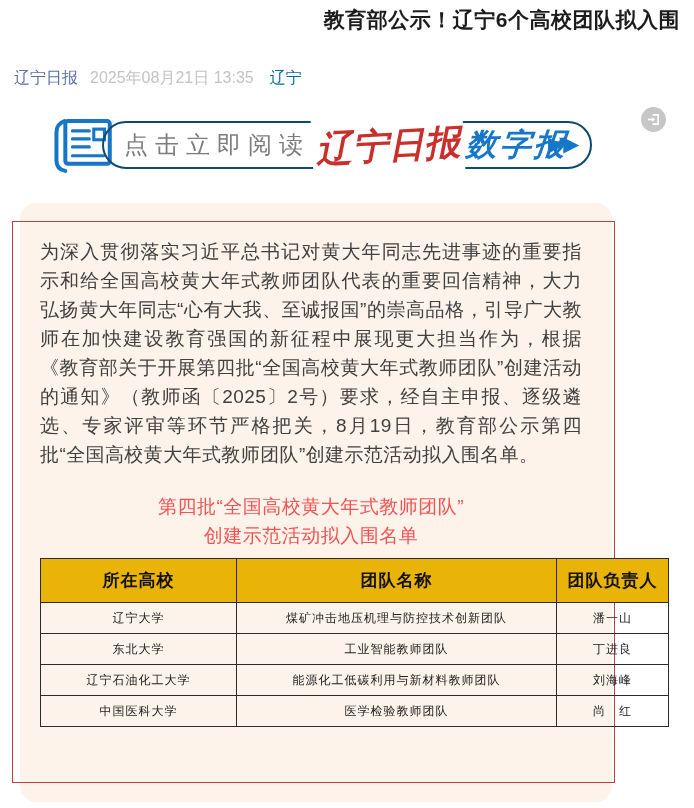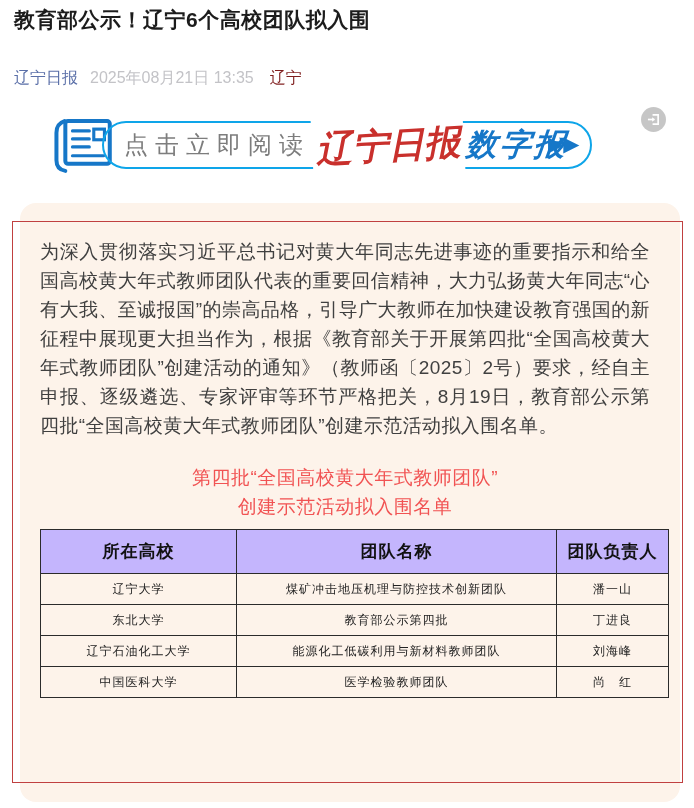--- a/index.html
+++ b/index.html
@@ -9,39 +9,40 @@
     position: relative;
     font-family: "Liberation Sans", "DejaVu Sans", sans-serif;
     overflow: hidden;
   }
 
   
   .title {
     position: absolute; left: 14px; top: 6px; width: 666px;
     font-size: 21px; font-weight: bold; color: #1c1c1c;
     letter-spacing: 0.5px;
+    text-align: right;
   }
   .byline {
     position: absolute; left: 14px; top: 52px;
     display: flex; align-items: baseline; gap: 12px;
     font-size: 16px;
   }
   .byline .source { color: #5a6fa8; }
   .byline .date   { color: #c3c3c7; margin-top: 16px; }
-  .byline .region { color: #7f1d1d; margin-left: 4px; }
+  .byline .region { color: #0369a1; margin-left: 4px; }
 
   
   .banner {
     position: absolute; left: 0; top: 100px; width: 694px; height: 96px;
     background: #ffffff; cursor: pointer;
   }
   .news-icon { position: absolute; left: 52px; top: 15px; }
   .pill {
     position: absolute; left: 102px; top: 21px; height: 48px;
-    border: 2px solid #0ea5e9; border-radius: 26px;
+    border: 2px solid #0c4a6e; border-radius: 26px;
     display: flex; align-items: center;
     padding: 0 22px 0 20px;
   }
   .read-prompt {
     color: #7d7d7d; font-size: 24px; letter-spacing: 7px; white-space: nowrap;
   }
   .calligraphy {
     color: #c9302c;
     font-family: "DejaVu Serif", serif;
     font-style: italic; font-weight: bold;
@@ -63,21 +64,21 @@
   .corner-btn {
     position: absolute; right: 28px; top: 7px;
     width: 25px; height: 25px; border-radius: 50%;
     background: #b9b9b9; opacity: 0.8;
     display: flex; align-items: center; justify-content: center;
   }
 
   
   .card {
     position: absolute; left: 20px; top: 203px;
-    width: 660px; height: 599px;
+    width: 592px; height: 599px;
     background: #fdf3ea; border-radius: 16px;
   }
   .red-frame {
     position: absolute; left: -8px; right: -3px; top: 18px; bottom: 19px;
     border: 1px solid #c04040; pointer-events: none;
   }
   .content { position: relative; padding: 34px 30px 0 20px; }
   .paragraph {
     font-size: 19px; line-height: 29px; color: #404040;
     text-align: justify; letter-spacing: 0.4px;
@@ -90,21 +91,21 @@
 
   
   table.roster {
     margin: 8px auto 0; border-collapse: collapse;
     width: 628px; table-layout: fixed;
   }
   .roster col.c1 { width: 196px; }
   .roster col.c2 { width: 320px; }
   .roster col.c3 { width: 112px; }
   .roster th {
-    background: #c4b5fd; border: 1px solid #2b2b2b;
+    background: #eab308; border: 1px solid #2b2b2b;
     height: 44px; font-size: 17px; font-weight: bold; color: #111111;
     text-align: center; letter-spacing: 1px;
   }
   .roster td {
     border: 1px solid #2b2b2b; height: 31px;
     text-align: center; vertical-align: middle;
     font-family: "DejaVu Serif", "Liberation Serif", serif;
     font-size: 12px; color: #222222; letter-spacing: 1px;
   }
 </style>
@@ -172,21 +173,21 @@
         </tr>
       </thead>
       <tbody>
         <tr>
           <td>辽宁大学</td>
           <td>煤矿冲击地压机理与防控技术创新团队</td>
           <td>潘一山</td>
         </tr>
         <tr>
           <td>东北大学</td>
-          <td>教育部公示第四批</td>
+          <td>工业智能教师团队</td>
           <td>丁进良</td>
         </tr>
         <tr>
           <td>辽宁石油化工大学</td>
           <td>能源化工低碳利用与新材料教师团队</td>
           <td>刘海峰</td>
         </tr>
         <tr>
           <td>中国医科大学</td>
           <td>医学检验教师团队</td>

